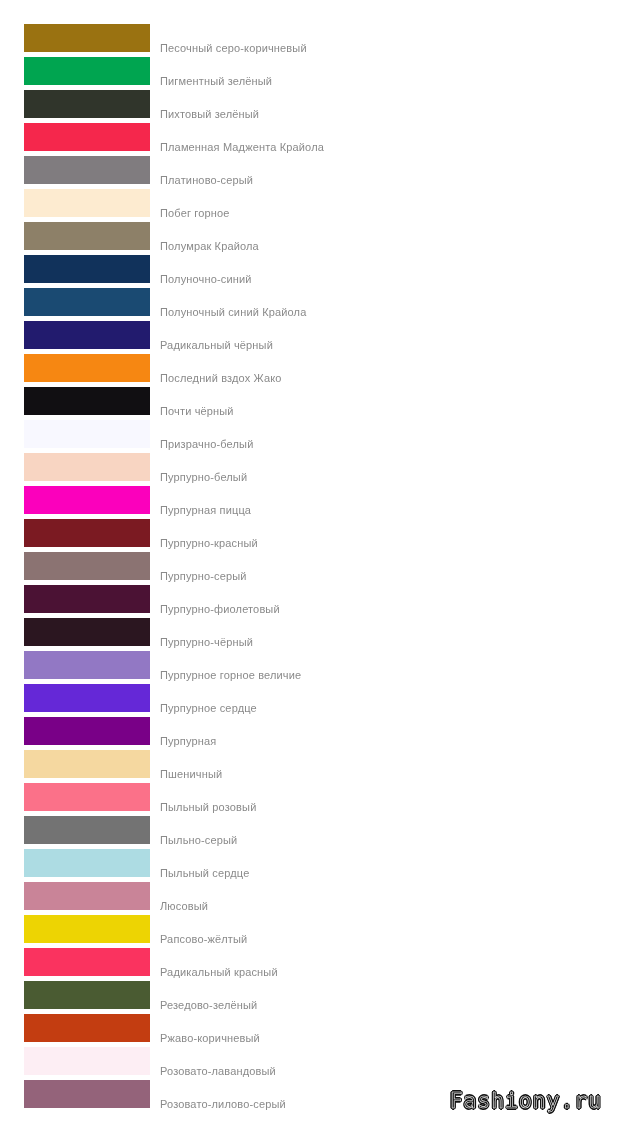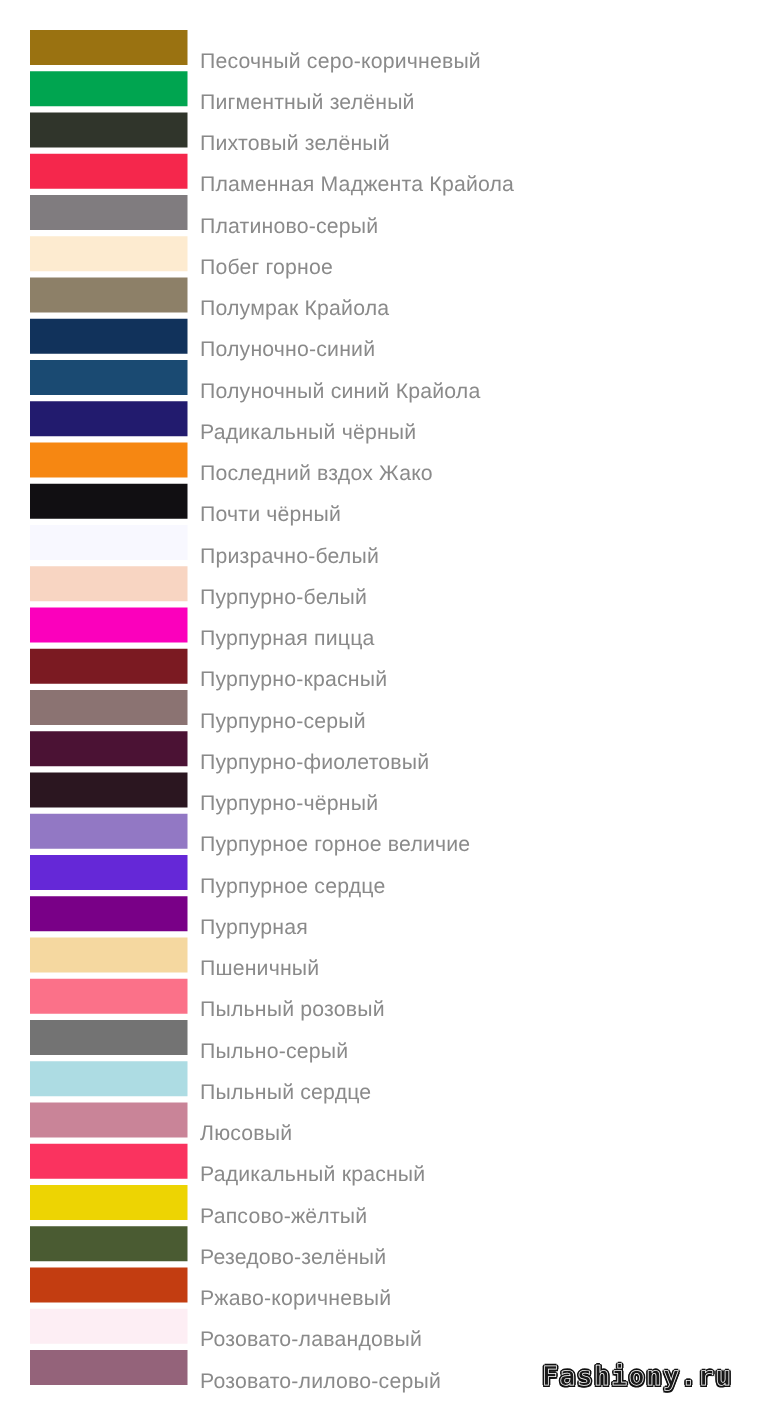--- a/index.html
+++ b/index.html
@@ -35,36 +35,36 @@
     align-items: flex-start;
   }
   .swatch-chip {
     margin-left: 24px;
     width: 126px;
     height: 28px;
     flex: 0 0 auto;
   }
   .swatch-label {
     margin-left: 10px;
-    font-size: 17px;
+    font-size: 11px;
     line-height: 13px;
     color: #8a8a8a;
     letter-spacing: 0.15px;
     white-space: nowrap;
     align-self: flex-end;
     padding-bottom: 2px;
     margin-top: 48px;
   }
   #watermark {
     position: absolute;
-    right: 34px;
+    right: 18px;
     bottom: 14px;
     font-family: "DejaVu Sans Mono", "Liberation Mono", monospace;
     font-size: 21px;
-    font-weight: bold;
+    font-weight: normal;
     letter-spacing: 1.2px;
     color: #1a1a1a;
     -webkit-text-stroke: 0.6px #ffffff;
     text-shadow:
        1.6px 0 0 #111, -1.6px 0 0 #111,
        0 1.6px 0 #111, 0 -1.6px 0 #111,
        1.2px 1.2px 0 #111, -1.2px 1.2px 0 #111,
        1.2px -1.2px 0 #111, -1.2px -1.2px 0 #111;
     user-select: none;
   }
@@ -177,28 +177,28 @@
       </div>
       <div class="swatch-row">
         <div class="swatch-chip" style="background-color: rgb(173, 220, 227);"></div>
         <div class="swatch-label">Пыльный сердце</div>
       </div>
       <div class="swatch-row">
         <div class="swatch-chip" style="background-color: rgb(201, 132, 152);"></div>
         <div class="swatch-label">Люсовый</div>
       </div>
       <div class="swatch-row">
+        <div class="swatch-chip" style="background-color: rgb(237, 212, 3);"></div>
+        <div class="swatch-label">Рапсово-жёлтый</div>
+      </div>
+      <div class="swatch-row">
         <div class="swatch-chip" style="background-color: rgb(250, 51, 95);"></div>
         <div class="swatch-label">Радикальный красный</div>
       </div>
       <div class="swatch-row">
-        <div class="swatch-chip" style="background-color: rgb(237, 212, 3);"></div>
-        <div class="swatch-label">Рапсово-жёлтый</div>
-      </div>
-      <div class="swatch-row">
         <div class="swatch-chip" style="background-color: rgb(74, 91, 50);"></div>
         <div class="swatch-label">Резедово-зелёный</div>
       </div>
       <div class="swatch-row">
         <div class="swatch-chip" style="background-color: rgb(195, 61, 17);"></div>
         <div class="swatch-label">Ржаво-коричневый</div>
       </div>
       <div class="swatch-row">
         <div class="swatch-chip" style="background-color: rgb(253, 238, 244);"></div>
         <div class="swatch-label">Розовато-лавандовый</div>

